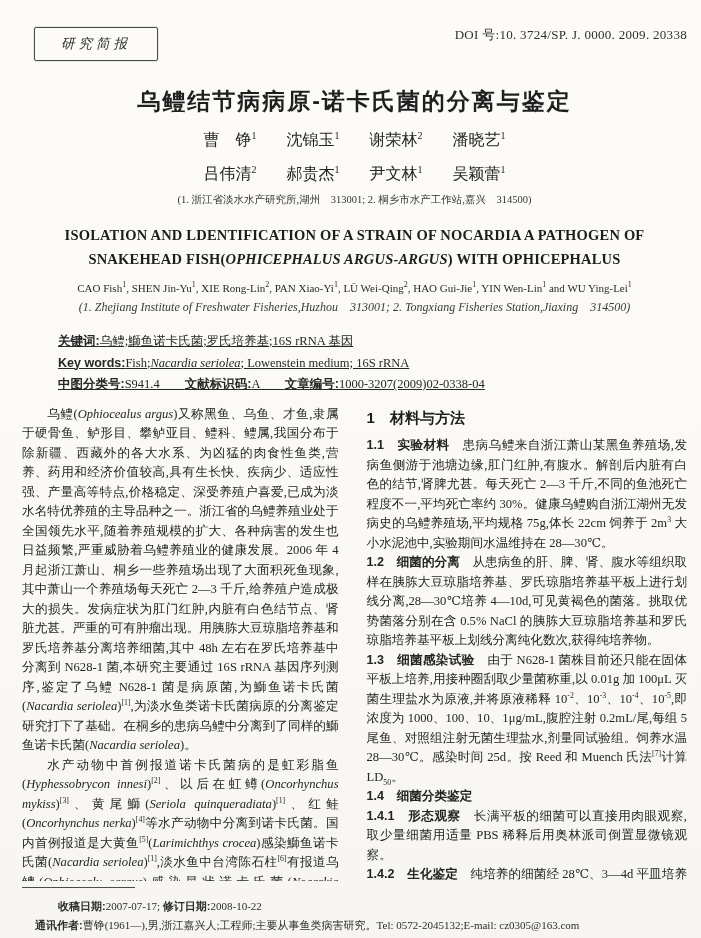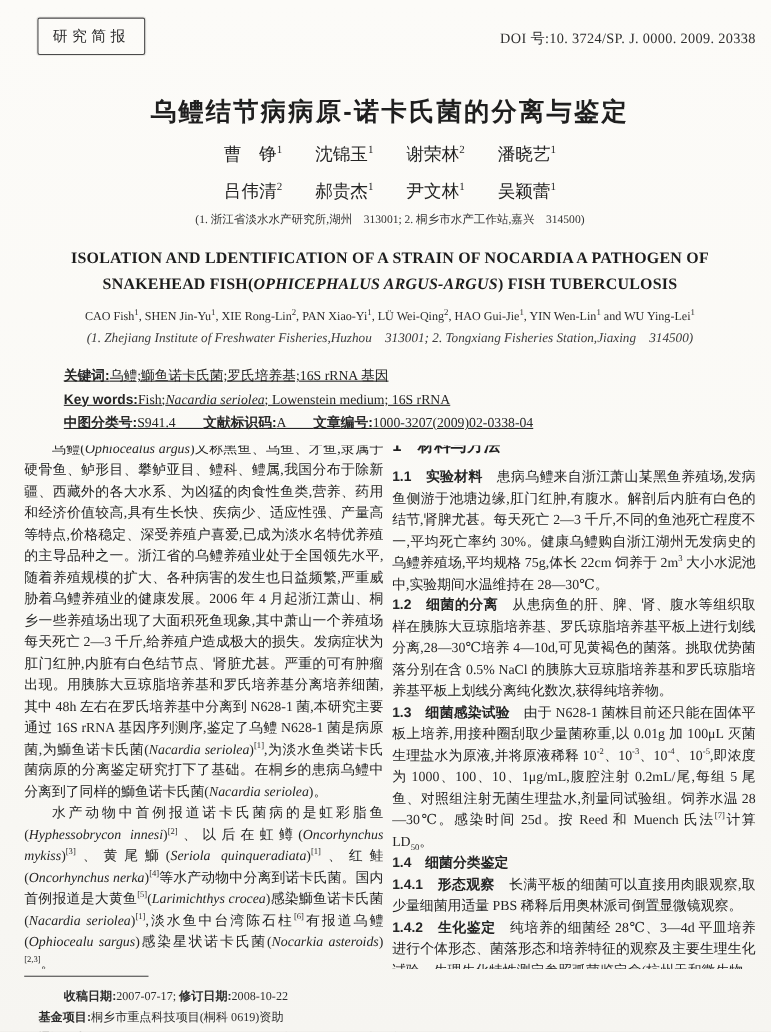--- a/index.html
+++ b/index.html
@@ -10,25 +10,26 @@
     background:linear-gradient(180deg,#fcfbf8 0%,#faf9f5 60%,#f6f5f1 100%);
     color:#262626;
     font-family:"Liberation Serif","DejaVu Serif",serif;
     overflow:hidden;
     box-sizing:border-box;
     padding:16px 14px 0 22px;
   }
   
   .page-header{position:relative;height:44px;}
   .badge{
-    position:absolute;left:12px;top:0;
+    position:absolute;left:12px;top:11px;
     border:1.4px solid #4a4a4a;border-radius:2px;
-    padding:7px 13px;
+    padding:7px 26px;
     font-size:13.5px;letter-spacing:4px;color:#2d2d2d;
     box-shadow:0 0 0 1px rgba(90,90,90,.12);
+    font-style:italic;
   }
   .doi{
     position:absolute;right:0;top:10px;
     font-size:13px;color:#2e2e2e;letter-spacing:.3px;
   }
   
   .title-cn{
     margin:26px 0 0;text-align:center;
     font-family:"Liberation Sans","DejaVu Sans",sans-serif;
     font-weight:700;font-size:23px;letter-spacing:2px;color:#1f1f1f;
@@ -41,21 +42,21 @@
   .title-en{
     margin:16px 26px 0;text-align:center;
     font-weight:700;font-size:14.5px;line-height:24px;letter-spacing:.2px;color:#1d1d1d;
   }
   .authors-en{margin-top:11px;text-align:center;font-size:11px;color:#2a2a2a;}
   .authors-en sup{font-size:8px;}
   .affil-en{margin-top:5px;text-align:center;font-size:12px;color:#3a3a3a;}
   
   .meta-block{margin:15px 0 0 36px;font-size:12.5px;line-height:21.5px;color:#262626;text-decoration:underline;}
   
-  .columns{display:flex;gap:8px;margin-top:9px;height:476px;overflow:hidden;align-items:center;}
+  .columns{display:flex;gap:28px;margin-top:9px;height:476px;overflow:hidden;}
   .col{width:327px;font-size:12.6px;line-height:19.5px;text-align:justify;color:#242424;}
   .col.right{width:331px;}
   .col p{margin:0;}
   .col p.indent{text-indent:2em;}
   .sec-head{
     margin:3px 0 9px;
     font-family:"Liberation Sans","DejaVu Sans",sans-serif;
     font-weight:700;font-size:15px;color:#1f1f1f;
   }
   .seg-b{
@@ -93,21 +94,21 @@
   </div>
   <div class="authors-row">
     <span class="author"><span>吕伟清</span><sup>2</sup></span>
     <span class="author"><span>郝贵杰</span><sup>1</sup></span>
     <span class="author"><span>尹文林</span><sup>1</sup></span>
     <span class="author"><span>吴颖蕾</span><sup>1</sup></span>
   </div>
 
   <div class="affil-cn">(1. 浙江省淡水水产研究所,湖州　313001; 2. 桐乡市水产工作站,嘉兴　314500)</div>
 
-  <div class="title-en"><span>ISOLATION AND LDENTIFICATION OF A STRAIN OF NOCARDIA A PATHOGEN OF</span><br><span>SNAKEHEAD FISH(</span><span style="font-style: italic;">OPHICEPHALUS ARGUS-ARGUS</span><span>) FISH TUBERCULOSIS</span></div>
+  <div class="title-en"><span>ISOLATION AND LDENTIFICATION OF A STRAIN OF NOCARDIA A PATHOGEN OF</span><br><span>SNAKEHEAD FISH(</span><span style="font-style: italic;">OPHICEPHALUS ARGUS-ARGUS</span><span>) WITH OPHICEPHALUS</span></div>
   <div class="authors-en"><span>CAO Fish</span><sup>1</sup><span>, SHEN Jin-Yu</span><sup>1</sup><span>, XIE Rong-Lin</span><sup>2</sup><span>, PAN Xiao-Yi</span><sup>1</sup><span>, LÜ Wei-Qing</span><sup>2</sup><span>, HAO Gui-Jie</span><sup>1</sup><span>, YIN Wen-Lin</span><sup>1</sup><span> and WU Ying-Lei</span><sup>1</sup></div>
   <div class="affil-en"><span style="font-style: italic;">(1. Zhejiang Institute of Freshwater Fisheries,Huzhou　313001; 2. Tongxiang Fisheries Station,Jiaxing　314500)</span></div>
 
   <div class="meta-block">
     <div><span class="seg-b">关键词:</span><span>乌鳢;鰤鱼诺卡氏菌;罗氏培养基;16S rRNA 基因</span></div>
     <div><span class="seg-b">Key words:</span><span>Fish;</span><span style="font-style: italic;">Nacardia seriolea</span><span>; Lowenstein medium; 16S rRNA</span></div>
     <div><span class="seg-b">中图分类号:</span><span>S941.4　　</span><span class="seg-b">文献标识码:</span><span>A　　</span><span class="seg-b">文章编号:</span><span>1000-3207(2009)02-0338-04</span></div>
   </div>
 
   <div class="columns">
@@ -122,17 +123,16 @@
       <p><span class="seg-b">1.3　细菌感染试验　</span><span>由于 N628-1 菌株目前还只能在固体平板上培养,用接种圈刮取少量菌称重,以 0.01g 加 100μL 灭菌生理盐水为原液,并将原液稀释 10</span><sup>-2</sup><span>、10</span><sup>-3</sup><span>、10</span><sup>-4</sup><span>、10</span><sup>-5</sup><span>,即浓度为 1000、100、10、1μg/mL,腹腔注射 0.2mL/尾,每组 5 尾鱼、对照组注射无菌生理盐水,剂量同试验组。饲养水温 28—30℃。感染时间 25d。按 Reed 和 Muench 氏法</span><sup>[7]</sup><span>计算 LD</span><sub>50</sub><span>。</span></p>
       <p><span class="seg-b">1.4　细菌分类鉴定</span></p>
       <p><span class="seg-b">1.4.1　形态观察　</span><span>长满平板的细菌可以直接用肉眼观察,取少量细菌用适量 PBS 稀释后用奥林派司倒置显微镜观察。</span></p>
       <p><span class="seg-b">1.4.2　生化鉴定　</span><span>纯培养的细菌经 28℃、3—4d 平皿培养进行个体形态、菌落形态和培养特征的观察及主要生理生化试验。生理生化特性测定参照弧菌鉴定盒(杭州天和微生物</span></p>
     </div>
   </div>
 
   <div class="fn-rule"></div>
   <div class="footnotes">
     <p class="fn-line first"><span class="seg-b">收稿日期:</span><span>2007-07-17; </span><span class="seg-b">修订日期:</span><span>2008-10-22</span></p>
-    <p class="fn-line rest"><span class="seg-b">基金项目:</span><span>桐乡市重点科技项目(桐科 0619)资助</span></p>
     <p class="fn-line rest"><span class="seg-b">通讯作者:</span><span>曹铮(1961—),男,浙江嘉兴人;工程师;主要从事鱼类病害研究。Tel: 0572-2045132;E-mail: cz0305@163.com</span></p>
   </div>
 
 </div>
 
 </body></html>

